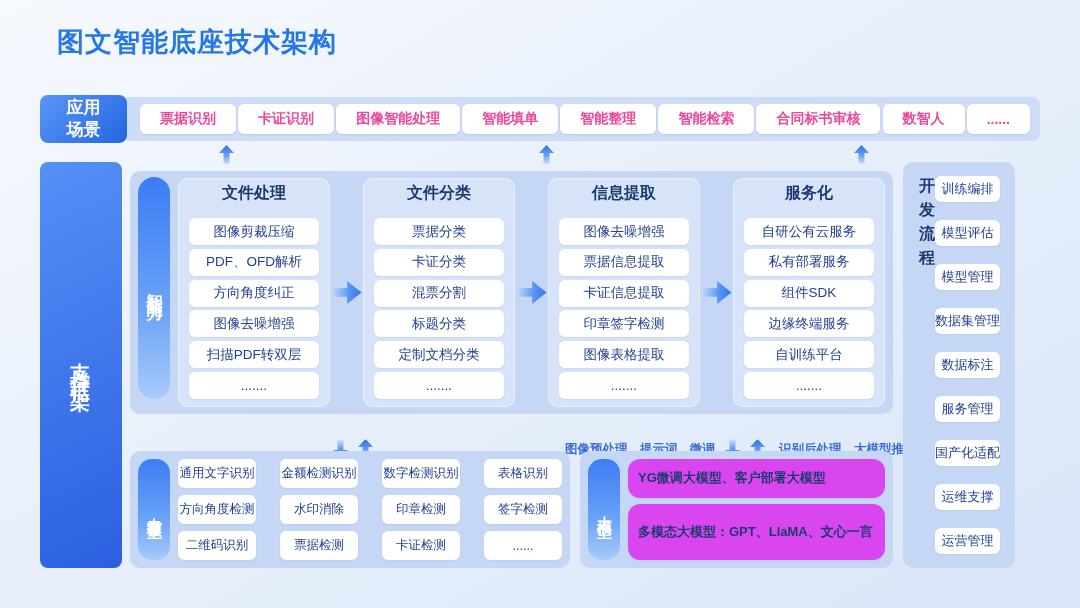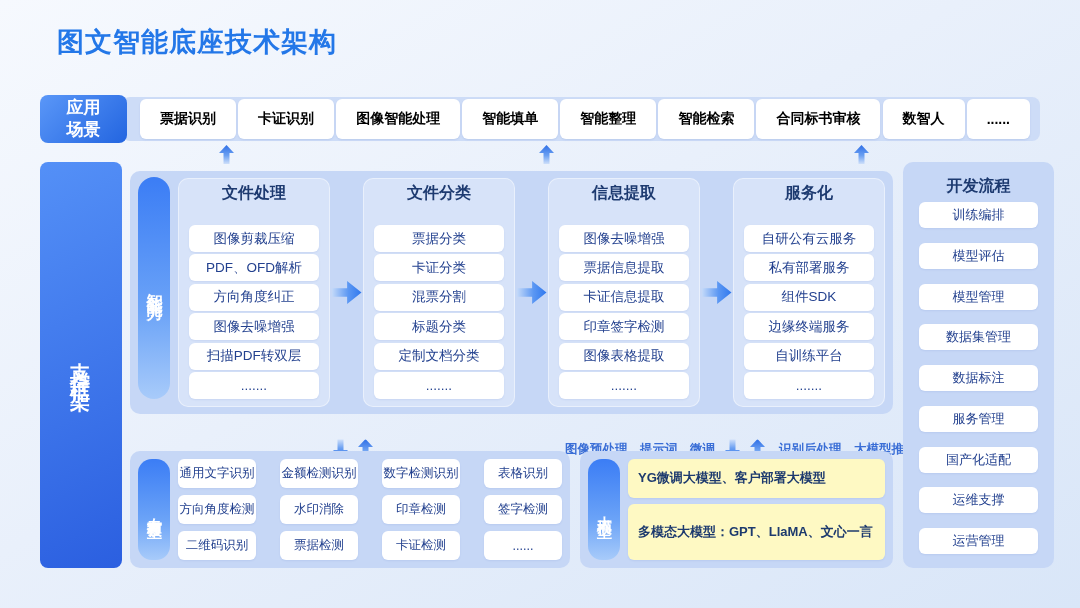--- a/index.html
+++ b/index.html
@@ -26,23 +26,23 @@
     color:#fff; font-size:17px; font-weight:700;
   }
   .scen-label span{ width:38px; word-break:break-all; text-align:center; line-height:1.3; }
   .scen-strip{
     position:absolute; left:82px; right:0; top:2px; height:44px;
     background:#cddcf7; border-radius:8px;
     display:flex; align-items:center; justify-content:space-between;
     padding:0 10px 0 18px;
   }
   .chip{
-    background:#fff; border-radius:6px; height:40px;
-    display:flex; align-items:center; justify-content:center;
-    font-size:14px; font-weight:600; color:#000000;
+    background:#fff; border-radius:6px; height:30px;
+    display:flex; align-items:center; justify-content:center;
+    font-size:14px; font-weight:600; color:#ec4899;
     padding:0 20px; white-space:nowrap;
     box-shadow:0 1px 2px rgba(30,70,160,.10);
   }
 
   
   .arr-up{
     width:15px; height:19px;
     background:linear-gradient(180deg,#2f6fe6 0%,#6ba0f2 55%,#cfe0fa 100%);
     clip-path:polygon(50% 0,100% 42%,70% 42%,70% 100%,30% 100%,30% 42%,0 42%);
   }
@@ -80,21 +80,21 @@
   
   .cap-panel{ left:90px; top:9px; width:763px; height:243px; }
   .cap-pill{ left:8px; top:6px; height:222px; }
   .cap-pill .vtext{ font-size:16px; }
   .cap-cols{ position:absolute; left:48px; top:7px; right:8px; bottom:7px; display:flex; align-items:stretch; }
   .cap-col{
     width:152px; background:rgba(255,255,255,.30); border:1px solid rgba(255,255,255,.45);
     border-radius:10px; padding:0 10px 7px; display:flex; flex-direction:column;
   }
   .col-title{ height:27px; line-height:27px; text-align:center; font-size:16px; font-weight:700; color:#1D3A70; }
-  .col-items{ flex:1; display:flex; flex-direction:column; justify-content:space-between; margin-top:19px; }
+  .col-items{ flex:1; display:flex; flex-direction:column; justify-content:space-between; margin-top:12px; }
   .chip2{
     background:#fff; border-radius:6px; height:27px;
     display:flex; align-items:center; justify-content:center;
     font-size:13.5px; font-weight:500; color:#23418F; white-space:nowrap;
     box-shadow:0 1px 2px rgba(30,70,160,.08);
   }
   .arr-cell{ width:33px; display:flex; align-items:center; justify-content:center; }
 
   
   .band{ position:absolute; left:90px; top:252px; width:763px; height:37px;margin-top:16px; }
@@ -116,29 +116,29 @@
     display:flex; align-items:center; justify-content:center;
     font-size:12.5px; font-weight:500; color:#23418F; white-space:nowrap;
     box-shadow:0 1px 2px rgba(30,70,160,.08);
   }
 
   
   .llm-panel{ left:540px; top:289px; width:313px; height:117px; }
   .llm-pill{ left:8px; top:8px; bottom:8px; border-radius:14px; }
   .llm-rows{ position:absolute; left:48px; top:8px; right:8px; bottom:8px; display:flex; flex-direction:column; gap:6px; }
   .llm-row{
-    background:#fef9c3; border-radius:6px; flex:1;
+    background:#d946ef; border-radius:12px; flex:1;
     display:flex; align-items:center; padding:2px 10px;
     font-size:13px; font-weight:600; color:#1D3A6E; line-height:1.25;
     box-shadow:0 1px 2px rgba(30,70,160,.08);
   }
   .llm-row.tall{ flex:1.5; }
 
   
-  .dev-panel{ left:863px; top:0; width:151px; height:406px; padding:12px 16px 14px; display:flex; flex-direction:column; }
+  .dev-panel{ left:863px; top:0; width:112px; height:406px; padding:12px 16px 14px; display:flex; flex-direction:row; }
   .dev-title{ text-align:center; font-size:16px; font-weight:700; color:#1D3A70; height:26px; line-height:24px; }
   .dev-items{ flex:1; display:flex; flex-direction:column; justify-content:space-between; margin-top:2px; }
   .chip4{
     background:#fff; border-radius:6px; height:26px;
     display:flex; align-items:center; justify-content:center;
     font-size:13px; font-weight:500; color:#23418F; white-space:nowrap;
     box-shadow:0 1px 2px rgba(30,70,160,.08);
   }
 </style>
 </head>

